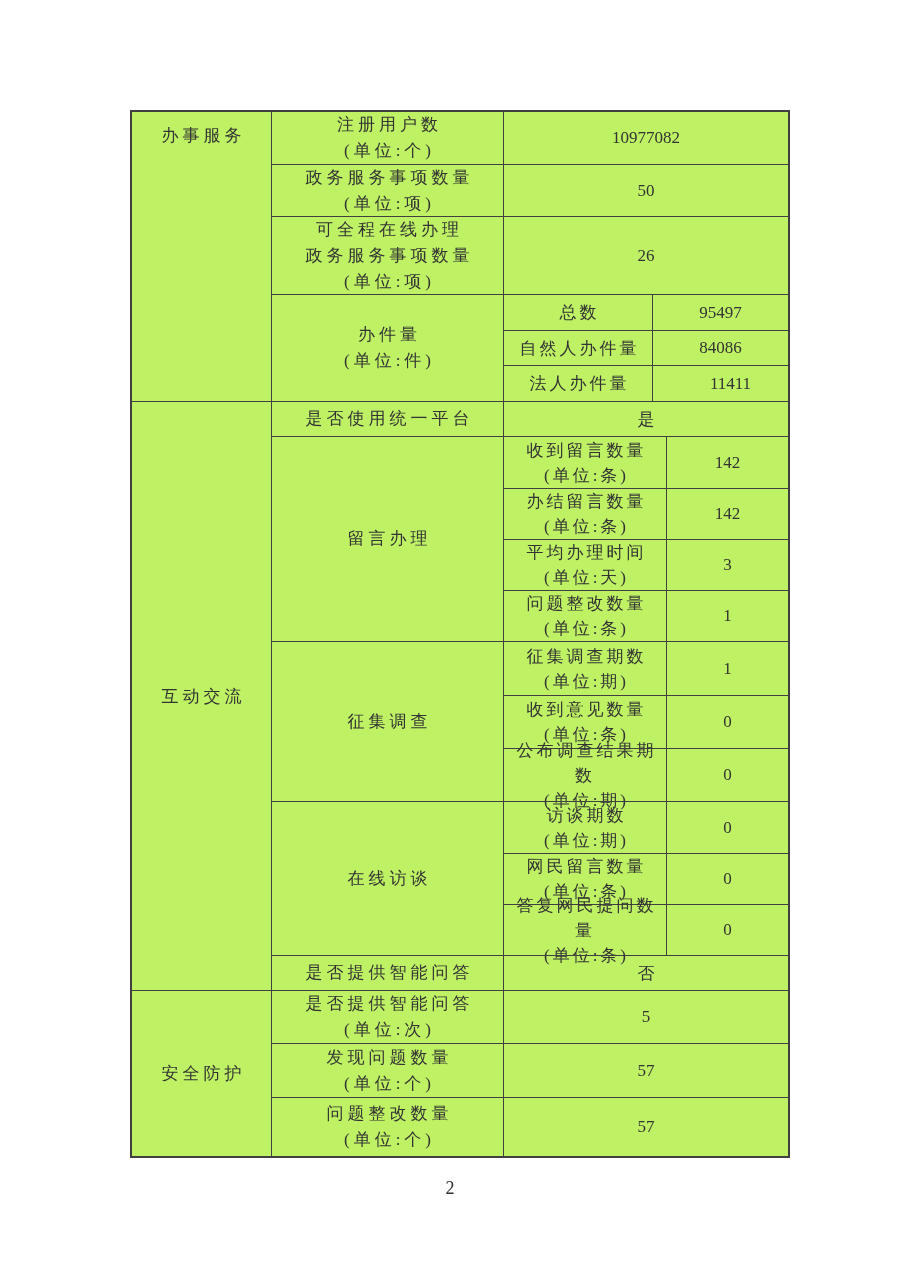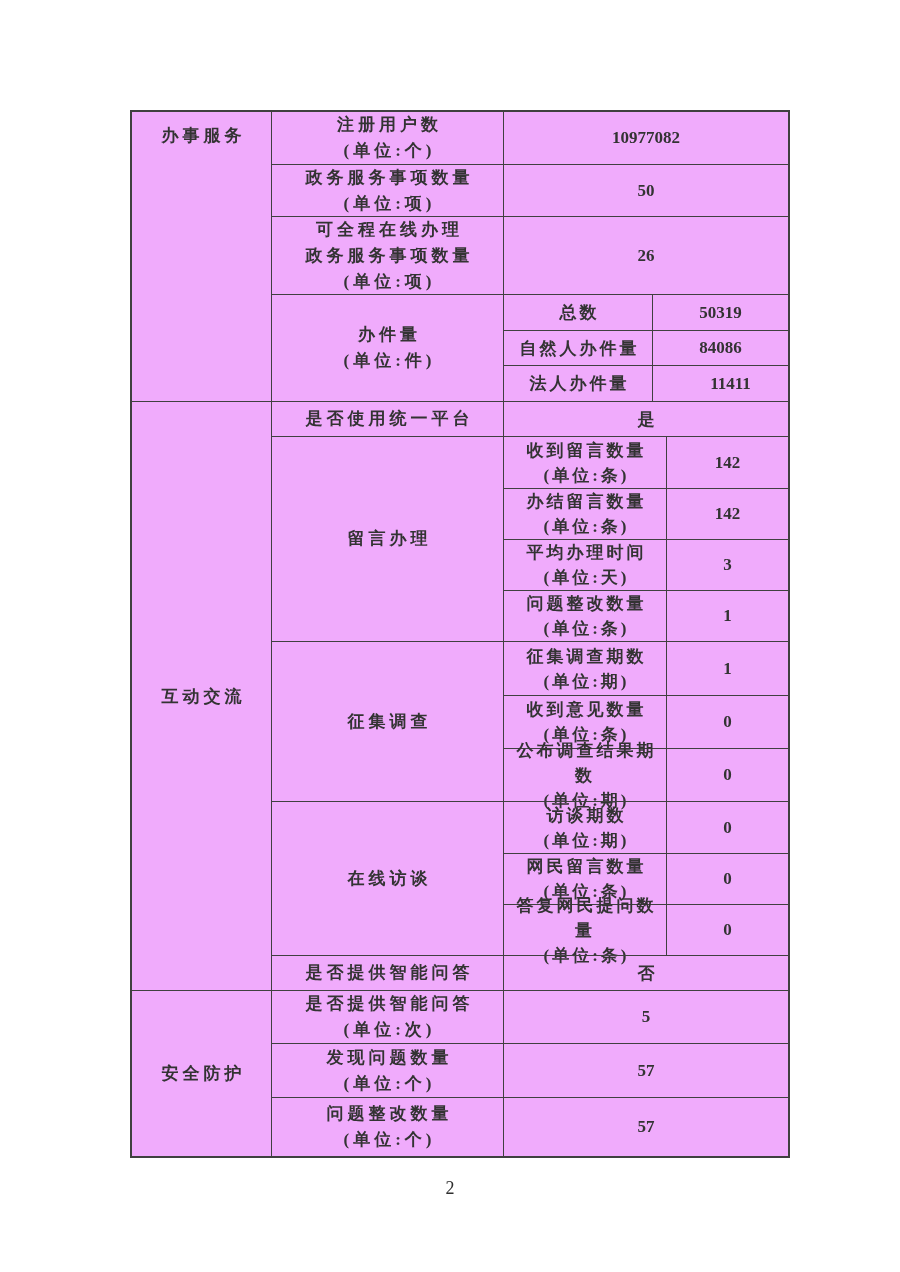--- a/index.html
+++ b/index.html
@@ -10,23 +10,22 @@
     color: #333333;
     position: relative;
   }
   .page { position: relative; width: 900px; height: 1272px; overflow: hidden; }
 
   .report-table {
     position: absolute;
     left: 130px; top: 110px;
     width: 660px;
     border: 2px solid #404040;
-    background: #f0abfc;
+    background: #bef264;
     font-size: 17px;
-    font-weight: bold;
   }
 
   
   .section { display: flex; }
   .section + .section { border-top: 1.5px solid #404040; }
 
   .sec-label {
     width: 140px;
     border-right: 1.5px solid #404040;
     display: flex;
@@ -157,21 +156,21 @@
         <div class="item-row">
           <div class="item-label">
             <div class="lbl-line">办件量</div>
             <div class="lbl-line">(单位:件)</div>
           </div>
           <div class="value-area">
             <div class="sub-row h35">
               <div class="sub-label w149">
                 <div class="lbl-line">总数</div>
               </div>
-              <div class="sub-value">50319</div>
+              <div class="sub-value">95497</div>
             </div>
             <div class="sub-row h35">
               <div class="sub-label w149">
                 <div class="lbl-line">自然人办件量</div>
               </div>
               <div class="sub-value">84086</div>
             </div>
             <div class="sub-row h36">
               <div class="sub-label w149">
                 <div class="lbl-line">法人办件量</div>

